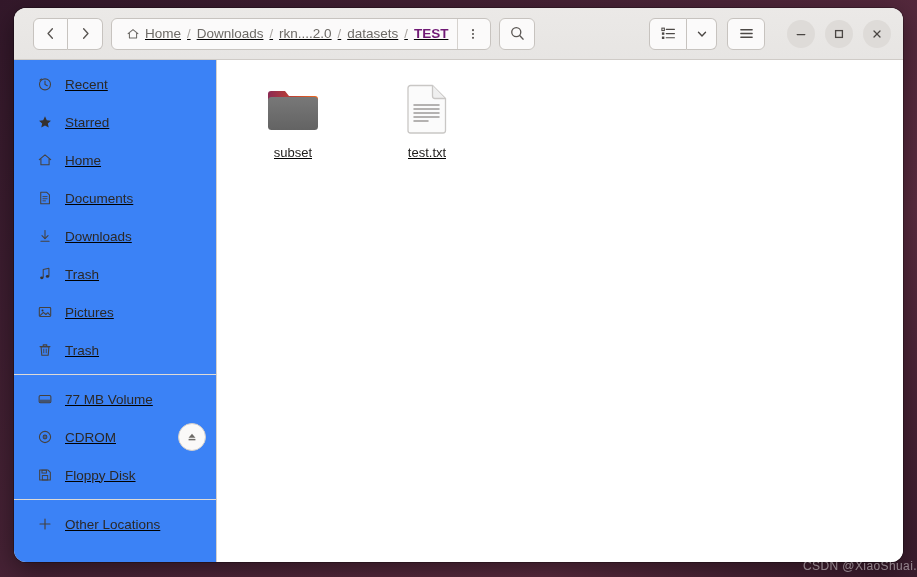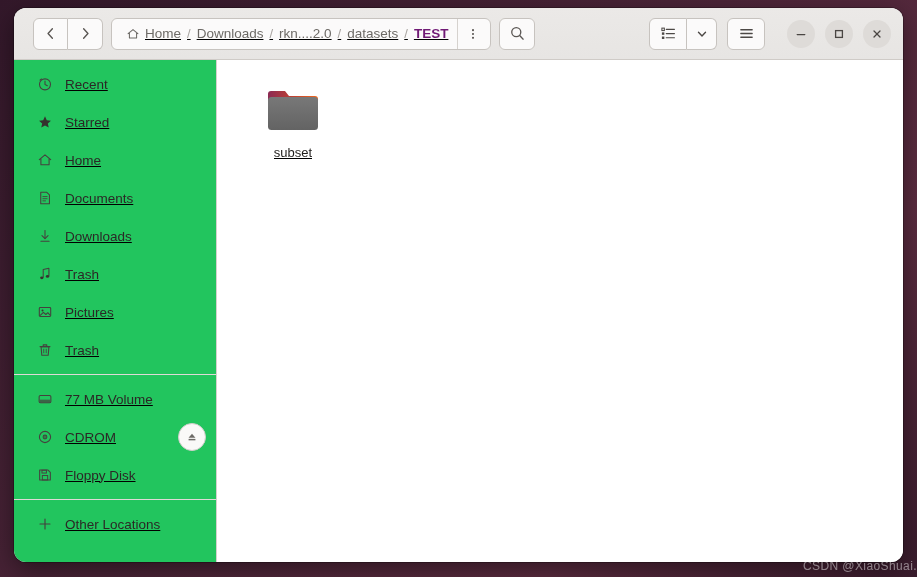--- a/index.html
+++ b/index.html
@@ -169,21 +169,21 @@
   #bodyrow {
     flex: 1;
     display: flex;
     min-height: 0;
   }
 
   
   #sidebar {
     width: 203px;
     flex: 0 0 203px;
-    background: #22c55e;
+    background: #3b82f6;
     border-right: 1px solid #d5d1cd;
     padding-top: 5px;
     box-sizing: border-box;
     overflow: hidden;
   }
   .side-item {
     height: 38px;
     display: flex;
     align-items: center;
     padding: 0 10px 0 22px;
@@ -540,20 +540,36 @@
                   <stop offset="100%" stop-color="#636363"></stop>
                 </linearGradient>
               </defs>
               <path d="M3 8 a3 3 0 0 1 3 -3 h14 l4 5 h26 a3 3 0 0 1 3 3 v5 h-50 z" fill="url(#tabgrad)"></path>
               <rect x="3" y="11" width="50" height="33" rx="3.5" fill="url(#bodygrad)"></rect>
             </svg>
           </div>
           <div class="file-label">subset</div>
         </div>
 
+        <div class="file-item">
+          <div class="file-icon-wrap">
+            <svg width="46" height="52" viewBox="0 0 46 52">
+              <path d="M4 4 a2.5 2.5 0 0 1 2.5 -2.5 h22 l13 13 v32 a2.5 2.5 0 0 1 -2.5 2.5 h-32.5 a2.5 2.5 0 0 1 -2.5 -2.5 z" fill="#fbfbfb" stroke="#c9c7c5" stroke-width="1.3" stroke-linejoin="round"></path>
+              <path d="M28.5 1.5 L28.5 12 a2.5 2.5 0 0 0 2.5 2.5 L41 14.5" fill="#efefef" stroke="#c9c7c5" stroke-width="1.3" stroke-linejoin="round"></path>
+              <g stroke="#9d9b99" stroke-width="1.5" stroke-linecap="round">
+                <line x1="10" y1="21" x2="35" y2="21"></line>
+                <line x1="10" y1="25" x2="35" y2="25"></line>
+                <line x1="10" y1="29" x2="35" y2="29"></line>
+                <line x1="10" y1="33" x2="35" y2="33"></line>
+                <line x1="10" y1="37" x2="24" y2="37"></line>
+              </g>
+            </svg>
+          </div>
+          <div class="file-label">test.txt</div>
+        </div>
 
       </div>
     </div>
 
   </div>
 </div>
 
 <div id="watermark">CSDN @XiaoShuai.</div>
 
 </body></html>

